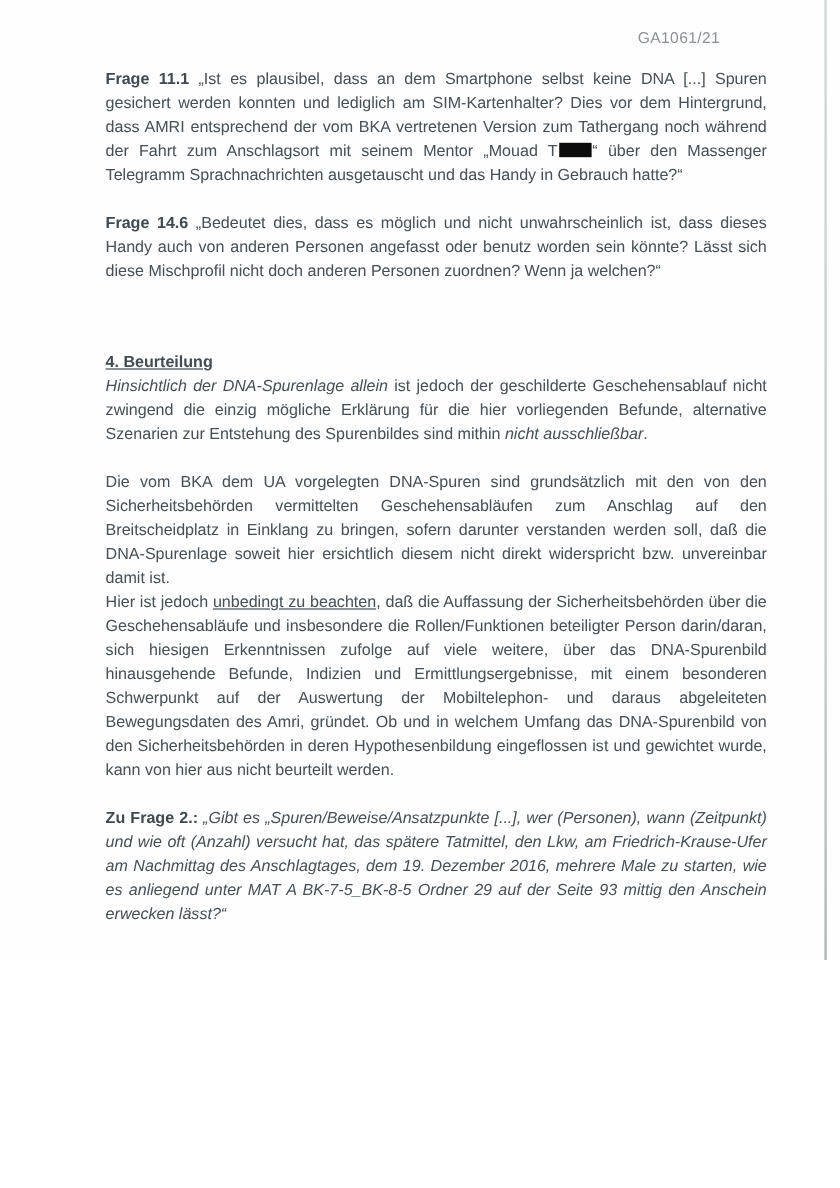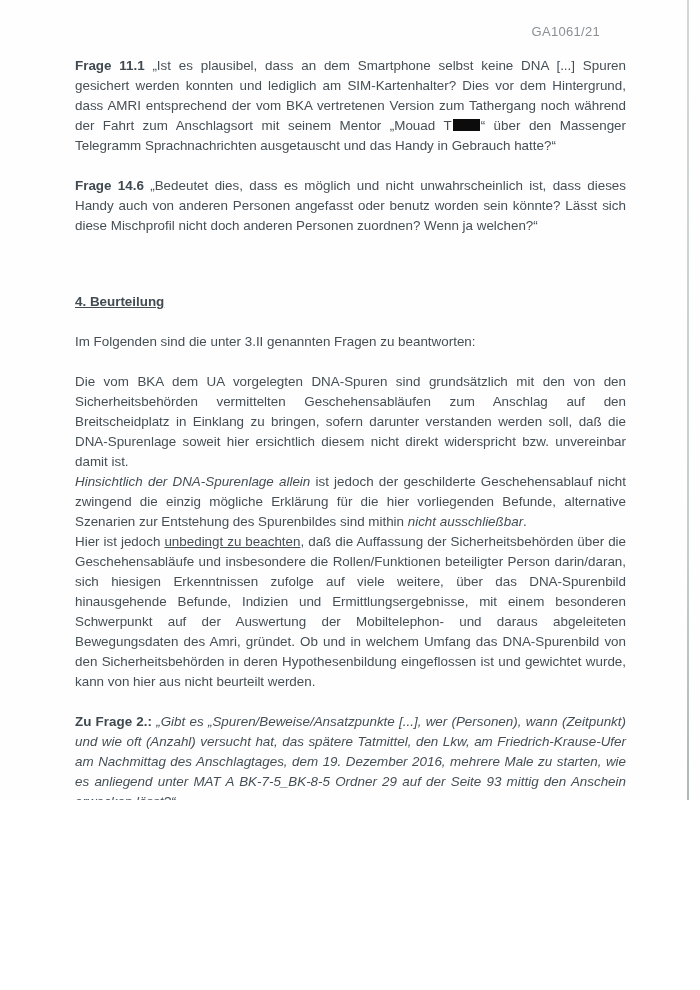--- a/index.html
+++ b/index.html
@@ -5,21 +5,21 @@
   html, body { margin:0; padding:0; background:#ffffff; }
   .page {
     position:relative; width:700px; height:800px; background:#fefefe;
     font-family:"Liberation Sans", sans-serif; color:#454f55; overflow:hidden;
   }
   .doc-ref {
     position:absolute; top:24px; left:0; width:600px; text-align:right;
     font-size:13px; color:#8a9094; letter-spacing:0.3px;
   }
   .content {
-    position:absolute; left:75px; top:0; width:551px;
+    position:absolute; left:88px; top:0; width:551px;
     font-size:13.4px; line-height:20px;
   }
   .para { margin:0; text-align:justify; }
   .left  { text-align:left; }
   .mt56 { margin-top:56px; }
   .mt20 { margin-top:20px; }
   .heading {
     margin:56px 0 0 0; font-size:13.4px; line-height:20px;
     font-weight:bold; text-decoration:underline; color:#414b51;
   }
@@ -53,26 +53,25 @@
   <div class="doc-ref">GA1061/21</div>
 
   <div class="content">
 
     <p class="para mt56"><b>Frage 11.1</b><span> „Ist es plausibel, dass an dem Smartphone selbst keine DNA [...] Spuren gesichert werden konnten und lediglich am SIM-Kartenhalter? Dies vor dem Hintergrund, dass AMRI entsprechend der vom BKA vertretenen Version zum Tathergang noch während der Fahrt zum Anschlagsort mit seinem Mentor „Mouad T</span><span class="redaction"></span><span>“ über den Massenger Telegramm Sprachnachrichten ausgetauscht und das Handy in Gebrauch hatte?“</span></p>
 
     <p class="para mt20"><b>Frage 14.6</b><span> „Bedeutet dies, dass es möglich und nicht unwahrscheinlich ist, dass dieses Handy auch von anderen Personen angefasst oder benutz worden sein könnte? Lässt sich diese Mischprofil nicht doch anderen Personen zuordnen? Wenn ja welchen?“</span></p>
 
     <h3 class="heading">4. Beurteilung</h3>
 
-    <p class="para left mt20">Im Folgenden sind die unter 3.II genannten Fragen zu beantworten:</p>
 
 
+    <p class="para"><i>Hinsichtlich der DNA-Spurenlage allein</i><span> ist jedoch der geschilderte Geschehensablauf nicht zwingend die einzig mögliche Erklärung für die hier vorliegenden Befunde, alternative Szenarien zur Entstehung des Spurenbildes sind mithin </span><i>nicht ausschließbar</i><span>.</span></p>
+
     <p class="para mt20">Die vom BKA dem UA vorgelegten DNA-Spuren sind grundsätzlich mit den von den Sicherheitsbehörden vermittelten Geschehensabläufen zum Anschlag auf den Breitscheidplatz in Einklang zu bringen, sofern darunter verstanden werden soll, daß die DNA-Spurenlage soweit hier ersichtlich diesem nicht direkt widerspricht bzw. unvereinbar damit ist.</p>
-
-    <p class="para"><i>Hinsichtlich der DNA-Spurenlage allein</i><span> ist jedoch der geschilderte Geschehensablauf nicht zwingend die einzig mögliche Erklärung für die hier vorliegenden Befunde, alternative Szenarien zur Entstehung des Spurenbildes sind mithin </span><i>nicht ausschließbar</i><span>.</span></p>
 
     <p class="para"><span>Hier ist jedoch </span><span class="u">unbedingt zu beachten</span><span>, daß die Auffassung der Sicherheitsbehörden über die Geschehensabläufe und insbesondere die Rollen/Funktionen beteiligter Person darin/daran, sich hiesigen Erkenntnissen zufolge auf viele weitere, über das DNA-Spurenbild hinausgehende Befunde, Indizien und Ermittlungsergebnisse, mit einem besonderen Schwerpunkt auf der Auswertung der Mobiltelephon- und daraus abgeleiteten Bewegungsdaten des Amri, gründet. Ob und in welchem Umfang das DNA-Spurenbild von den Sicherheitsbehörden in deren Hypothesenbildung eingeflossen ist und gewichtet wurde, kann von hier aus nicht beurteilt werden.</span></p>
 
     <p class="para mt20"><b>Zu Frage 2.:</b><i> „Gibt es „Spuren/Beweise/Ansatzpunkte [...], wer (Personen), wann (Zeitpunkt) und wie oft (Anzahl) versucht hat, das spätere Tatmittel, den Lkw, am Friedrich-Krause-Ufer am Nachmittag des Anschlagtages, dem 19. Dezember 2016, mehrere Male zu starten, wie es anliegend unter MAT A BK-7-5_BK-8-5 Ordner 29 auf der Seite 93 mittig den Anschein erwecken lässt?“</i></p>
 
   </div>
 
   <div class="footer-page">Seite 10 von 23</div>
   <div class="footer-org">UNIVERSITÄTSKLINIKUM Schleswig-Holstein</div>
 

